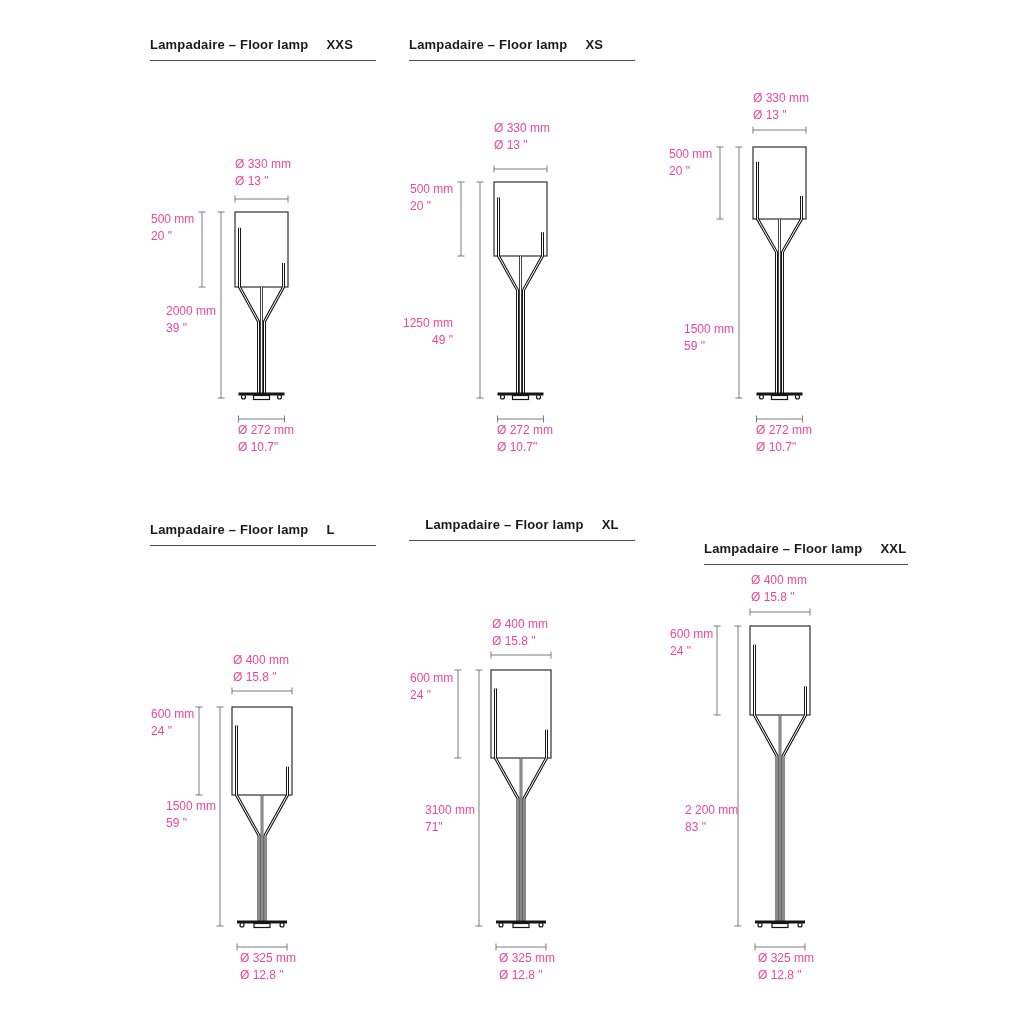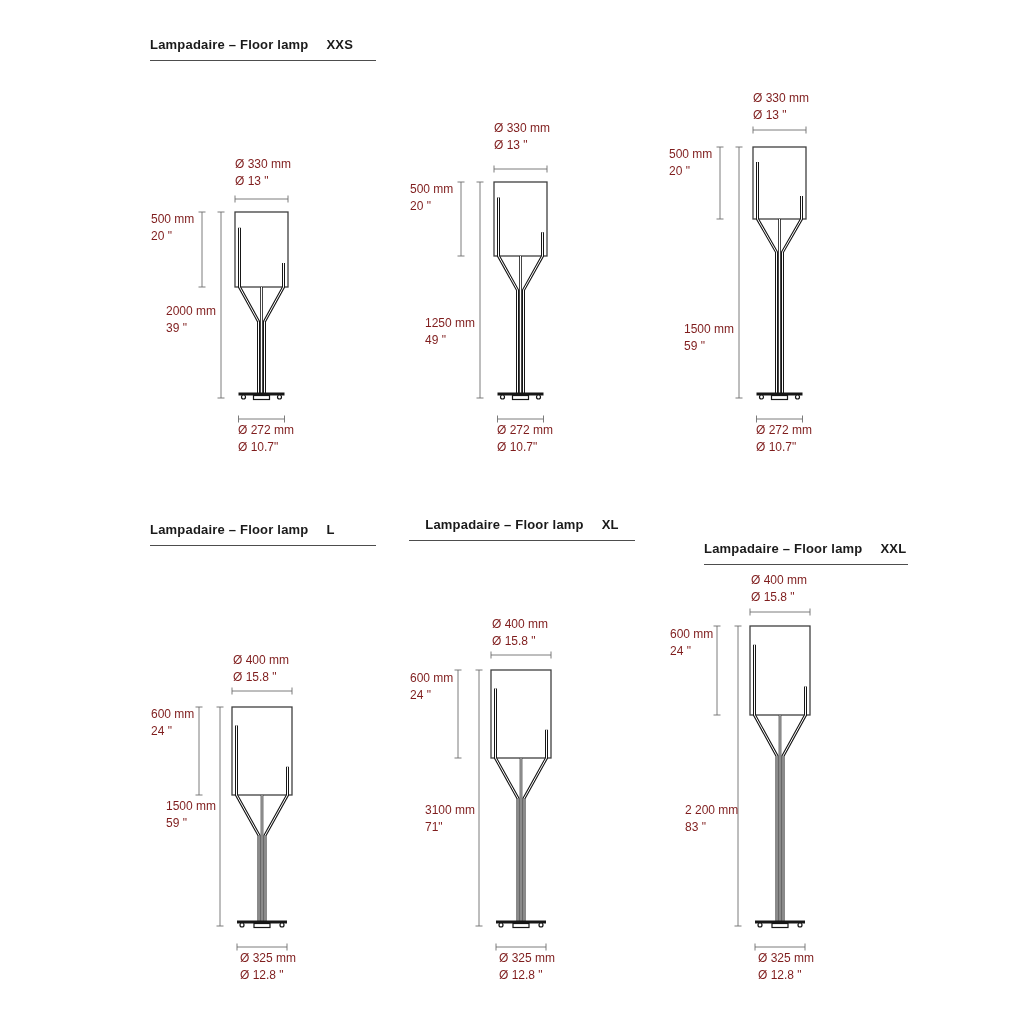--- a/index.html
+++ b/index.html
@@ -17,21 +17,21 @@
     padding-bottom:8px;
     color:#1a1a1a;
     font-size:13px;
     font-weight:bold;
     letter-spacing:0.2px;
     white-space:nowrap;
   }
   .ph-size{margin-left:18px;}
   .dim-label{
     position:absolute;
-    color:#7f1d1d;
+    color:#ec4899;
     font-size:12px;
     line-height:17px;
     white-space:nowrap;
   }
   #lamp-svg{position:absolute;left:0;top:0;}
 </style>
 </head>
 <body>
 
 <div id="stage">
@@ -173,20 +173,23 @@
       <line x1="734.5" y1="626" x2="741.5" y2="626" stroke="#6e6e6e" stroke-width="0.9"></line>
       <line x1="734.5" y1="926" x2="741.5" y2="926" stroke="#6e6e6e" stroke-width="0.9"></line>
       <line x1="755" y1="947" x2="805" y2="947" stroke="#6e6e6e" stroke-width="0.9"></line>
       <line x1="755" y1="943.5" x2="755" y2="950.5" stroke="#6e6e6e" stroke-width="0.9"></line>
       <line x1="805" y1="943.5" x2="805" y2="950.5" stroke="#6e6e6e" stroke-width="0.9"></line>
     </svg>
 
   <div class="panel-header" style="left:150px;top:37px;">
     <span class="ph-title">Lampadaire – Floor lamp</span><span class="ph-size">XXS</span>
   </div>
+  <div class="panel-header" style="left:409px;top:37px;">
+    <span class="ph-title">Lampadaire – Floor lamp</span><span class="ph-size">XS</span>
+  </div>
   <div class="panel-header" style="left:150px;top:522px;">
     <span class="ph-title">Lampadaire – Floor lamp</span><span class="ph-size">L</span>
   </div>
   <div class="panel-header" style="left:409px;top:517px;text-align:center;">
     <span class="ph-title">Lampadaire – Floor lamp</span><span class="ph-size">XL</span>
   </div>
   <div class="panel-header" style="left:668px;top:541px;margin-left:36px;">
     <span class="ph-title">Lampadaire – Floor lamp</span><span class="ph-size">XXL</span>
   </div>
 
@@ -207,21 +210,21 @@
       <div>Ø 10.7"</div>
     </div>
     <div class="dim-label" style="left: 494px; top: 120px;">
       <div>Ø 330 mm</div>
       <div>Ø 13 "</div>
     </div>
     <div class="dim-label" style="left: 410px; top: 181px;">
       <div>500 mm</div>
       <div>20 "</div>
     </div>
-    <div class="dim-label" style="left: 425px; top: 315px;">
+    <div class="dim-label" style="left: 403px; top: 315px; text-align: right;">
       <div>1250 mm</div>
       <div>49 "</div>
     </div>
     <div class="dim-label" style="left: 497px; top: 422px;">
       <div>Ø 272 mm</div>
       <div>Ø 10.7"</div>
     </div>
     <div class="dim-label" style="left: 753px; top: 90px;">
       <div>Ø 330 mm</div>
       <div>Ø 13 "</div>

